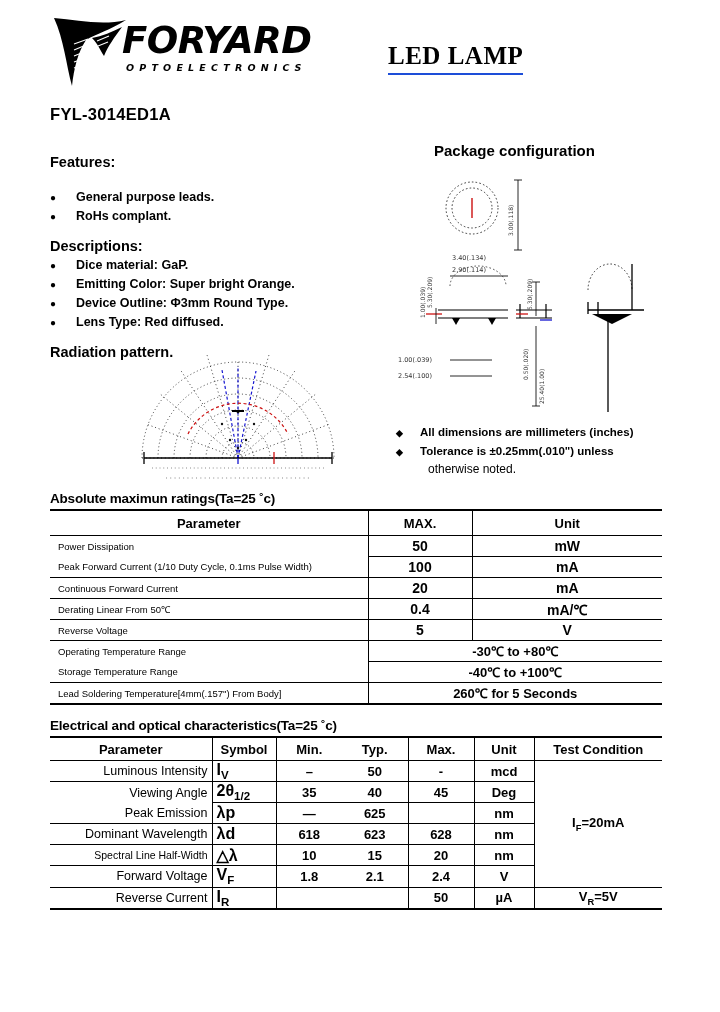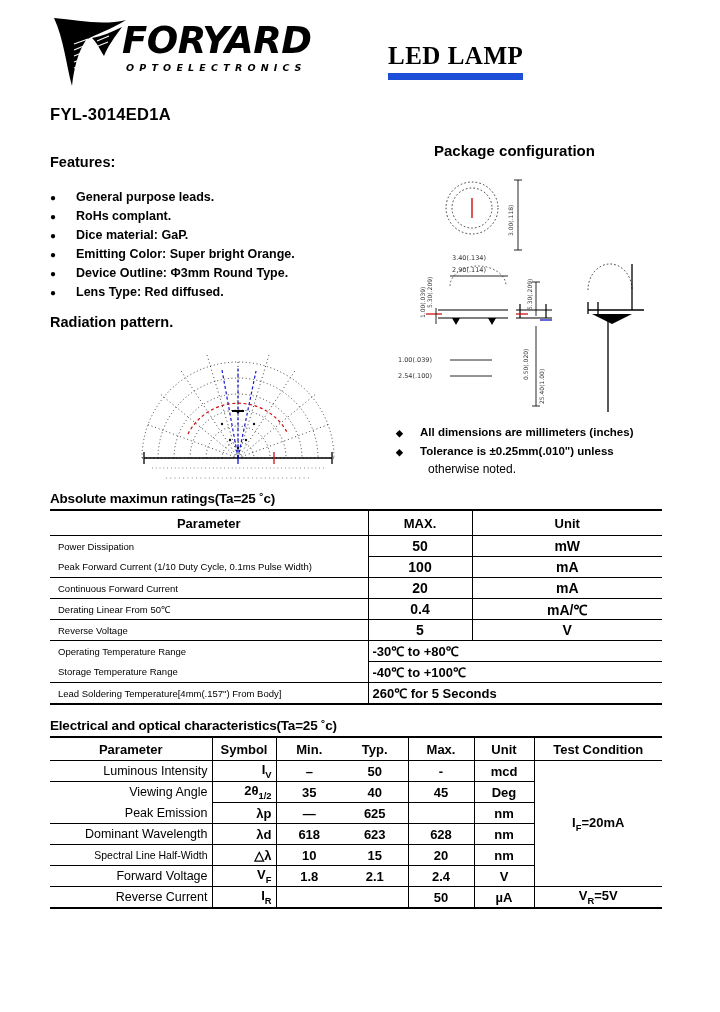--- a/index.html
+++ b/index.html
@@ -47,21 +47,21 @@
     font-family: "DejaVu Sans", sans-serif;
   }
   #doc-title {
     position: absolute;
     left: 388px; top: 42px;
     font-family: "Liberation Serif", serif;
     font-size: 25px;
     font-weight: bold;
     letter-spacing: 0.5px;
     padding-bottom: 3px;
-    border-bottom: 7px solid #1d4ed8;
+    border-bottom: 2px solid #1d4ed8;
   }
   #part-number {
     position: absolute;
     left: 50px; top: 105px;
     font-size: 16.5px;
     font-weight: bold;
     letter-spacing: 0.3px;
   }
 
   
@@ -182,42 +182,42 @@
     font-weight: bold;
     height: 20px;
   }
   #abs-table .u-cell {
     font-size: 14px;
     text-align: center;
     font-weight: bold;
   }
   #abs-table .wide-cell {
     font-size: 13px;
-    text-align: left;
+    text-align: center;
     font-weight: bold;
     height: 20px;
   }
 
   
   #eo-table { left: 50px; top: 736px; width: 612px; }
   #eo-table td { height: 20px; }
   #eo-table .p-cell {
     font-size: 12.5px;
     text-align: right;
     padding-left: 6px;
   }
   #eo-table .p-cell.small { font-size: 10.5px; }
   #eo-table .c-cell {
     font-size: 13px;
     text-align: center;
     font-weight: bold;
   }
   #eo-table .sym {
-    font-size: 13px;
-    text-align: right;
+    font-size: 16px;
+    text-align: left;
     font-weight: bold;
   }
   #eo-table .tc {
     font-size: 13px;
     text-align: center;
     font-weight: bold;
   }
   sub { font-size: 0.72em; }
 </style>
 </head>
@@ -258,20 +258,21 @@
 
   <div class="bullet-row">
     <span class="dot">●</span>
     <span class="btxt">General purpose leads.</span>
   </div>
   <div class="bullet-row">
     <span class="dot">●</span>
     <span class="btxt">RoHs complant.</span>
   </div>
 
+  <div class="sec-head">Descriptions:</div>
 
   <div class="bullet-row">
     <span class="dot">●</span>
     <span class="btxt">Dice material:   GaP.</span>
   </div>
   <div class="bullet-row">
     <span class="dot">●</span>
     <span class="btxt">Emitting Color: Super bright Orange.</span>
   </div>
   <div class="bullet-row">

